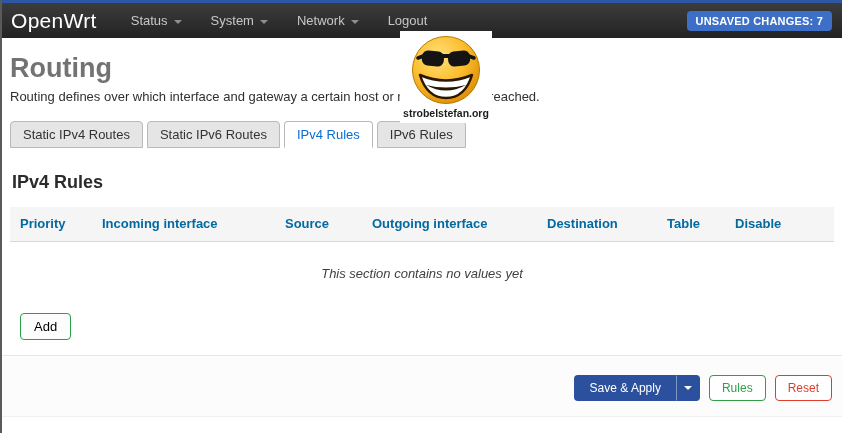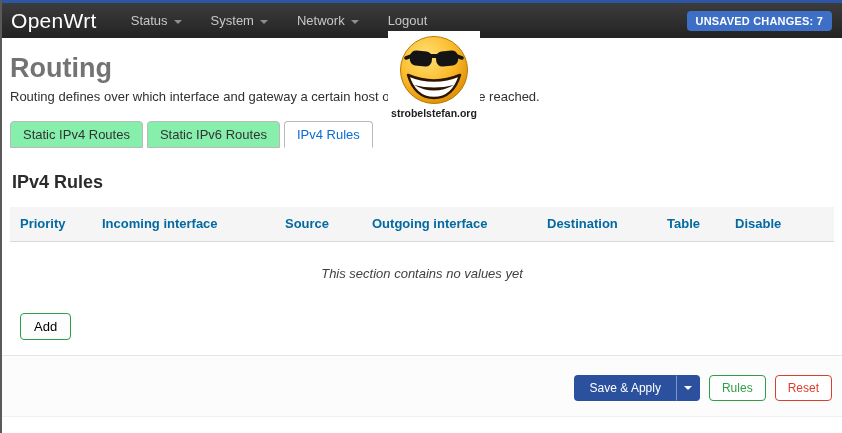--- a/index.html
+++ b/index.html
@@ -41,42 +41,42 @@
   .unsaved-badge {
     margin-left:auto;
     background:#3d6fc7; color:#fff;
     font-size:11px; font-weight:bold;
     padding:4px 9px; border-radius:4px;
     letter-spacing:.2px; cursor:pointer;
   }
 
   
   .watermark {
-    position:absolute; left:386px; top:31px;
+    position:absolute; left:398px; top:31px;
     width:92px; height:92px;
     background:#fff; z-index:20;
     display:flex; flex-direction:column; align-items:center;
     padding-top:3px;
   }
   .watermark-caption {
     font-size:10.5px; font-weight:bold; color:#1d1d1d;
     margin-top:1px; white-space:nowrap;
   }
 
   
   .content { padding:0 8px; }
   .page-title {
     font-size:27px; font-weight:bold; color:#737373;
     margin:15px 0 5px;
   }
   .page-desc { font-size:13px; color:#303030; margin:0; }
 
   .tabs { display:flex; gap:4px; margin-top:17px; list-style:none; padding:0; }
   .tab {
-    background:#86efac;
+    background:#e5e5e5;
     border:1px solid #b9b9b9;
     border-radius:4px 4px 0 0;
     padding:5px 12px;
     font-size:13px; color:#333;
     cursor:pointer;
   }
   .tab.active {
     background:#fff; color:#0a6cd6;
     border-bottom-color:#fff;
   }
@@ -190,20 +190,21 @@
 </div>
 
 <main class="content">
   <h1 class="page-title">Routing</h1>
   <p class="page-desc">Routing defines over which interface and gateway a certain host or network can be reached.</p>
 
   <ul class="tabs">
     <li class="tab">Static IPv4 Routes</li>
     <li class="tab">Static IPv6 Routes</li>
     <li class="tab active">IPv4 Rules</li>
+    <li class="tab">IPv6 Rules</li>
   </ul>
 
   <h2 class="section-heading">IPv4 Rules</h2>
 
   <div class="table-head">
     <div class="th c0">Priority</div>
     <div class="th c1">Incoming interface</div>
     <div class="th c2">Source</div>
     <div class="th c3">Outgoing interface</div>
     <div class="th c4">Destination</div>

